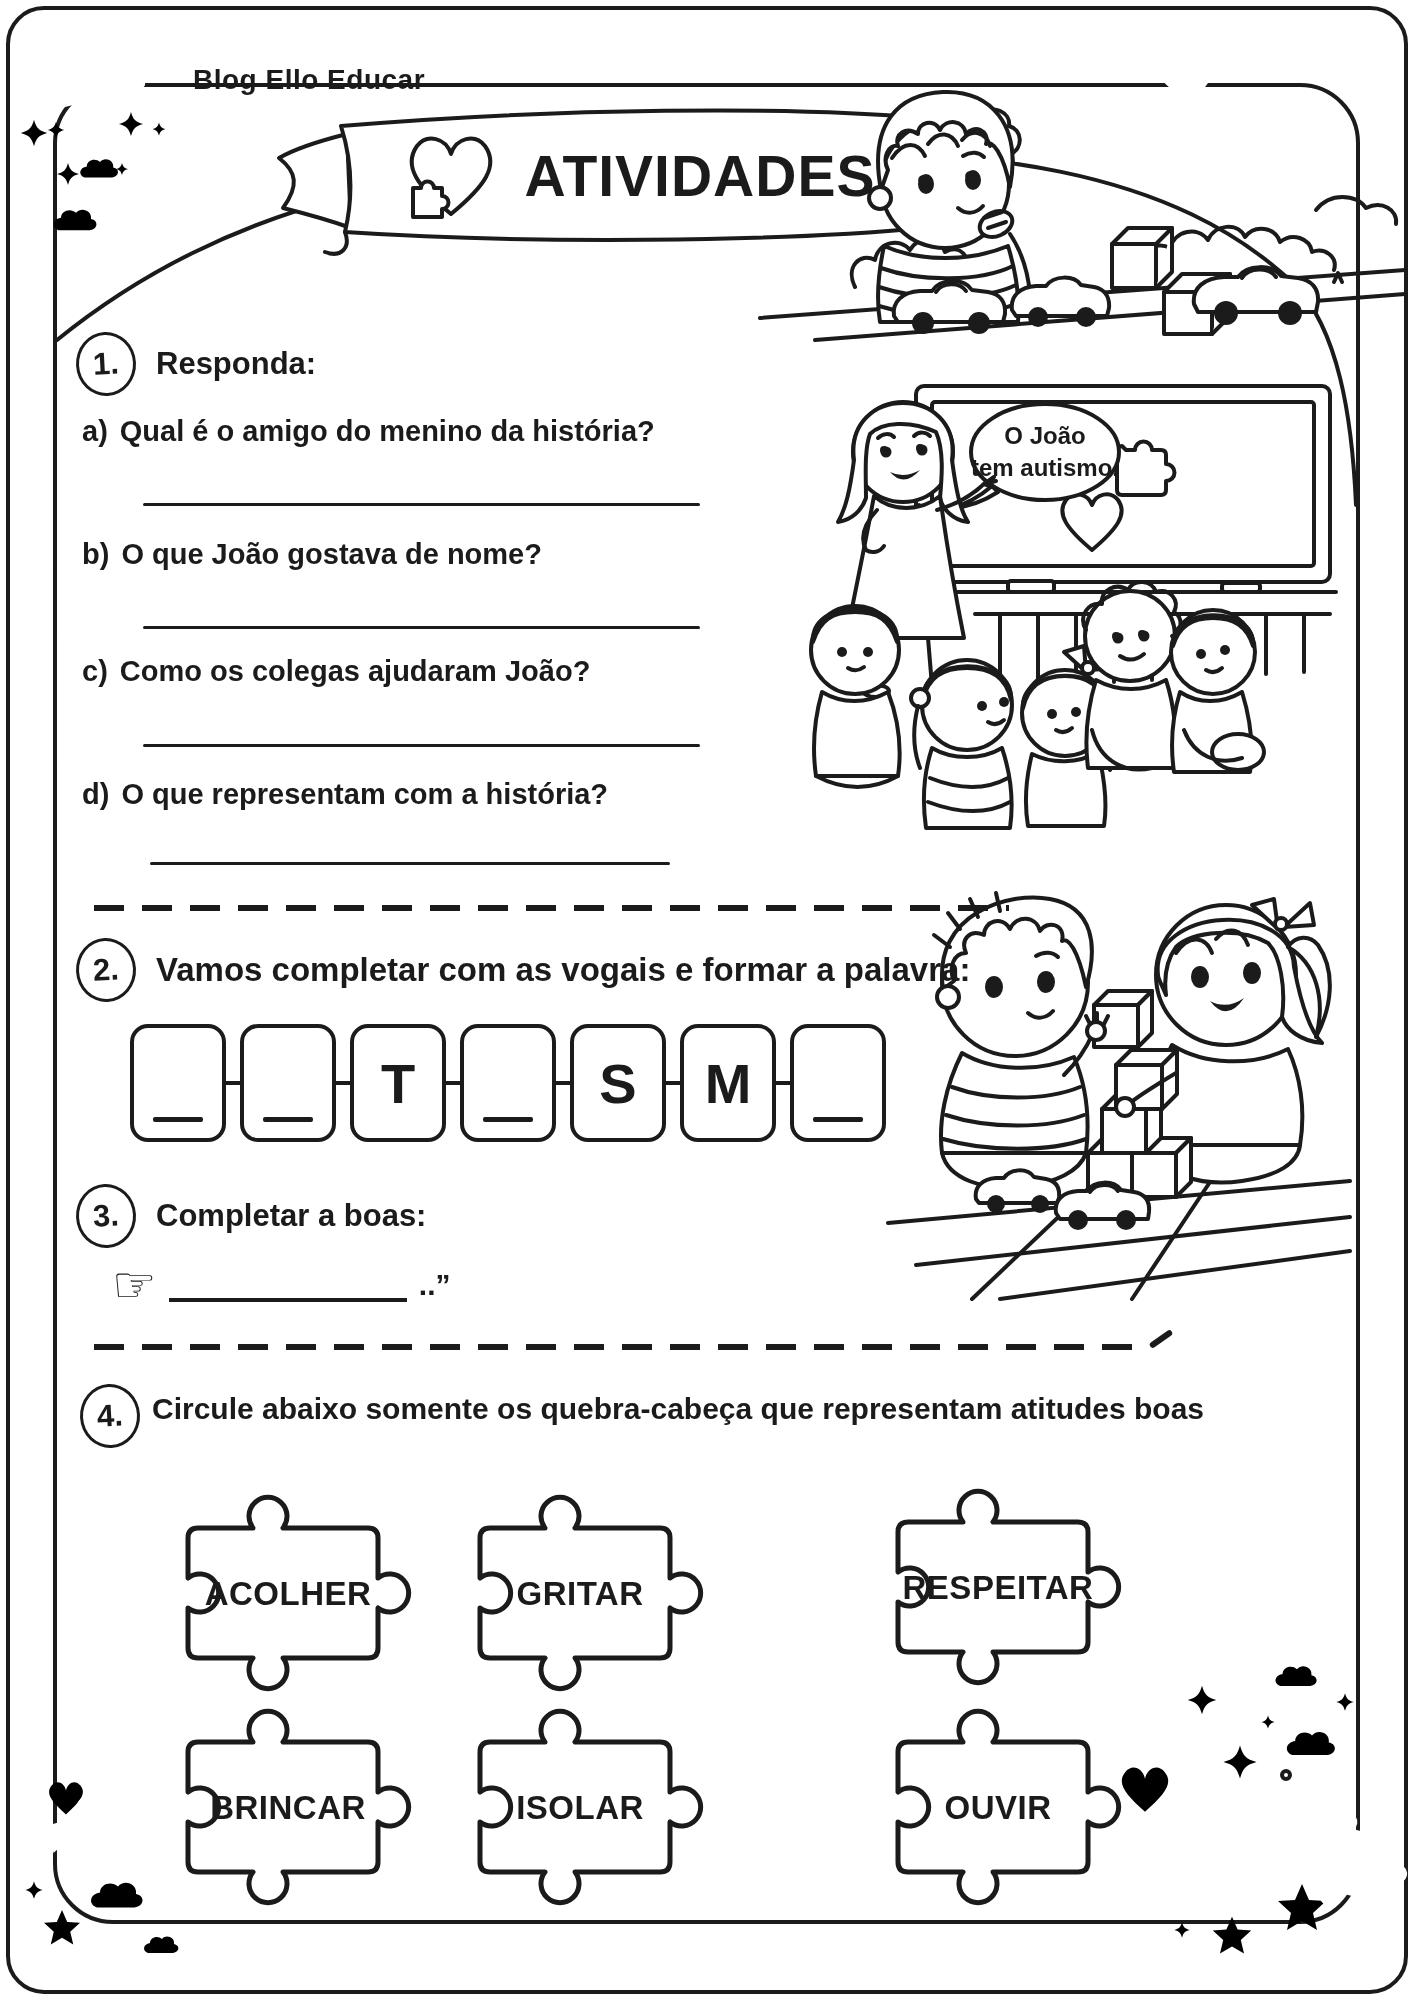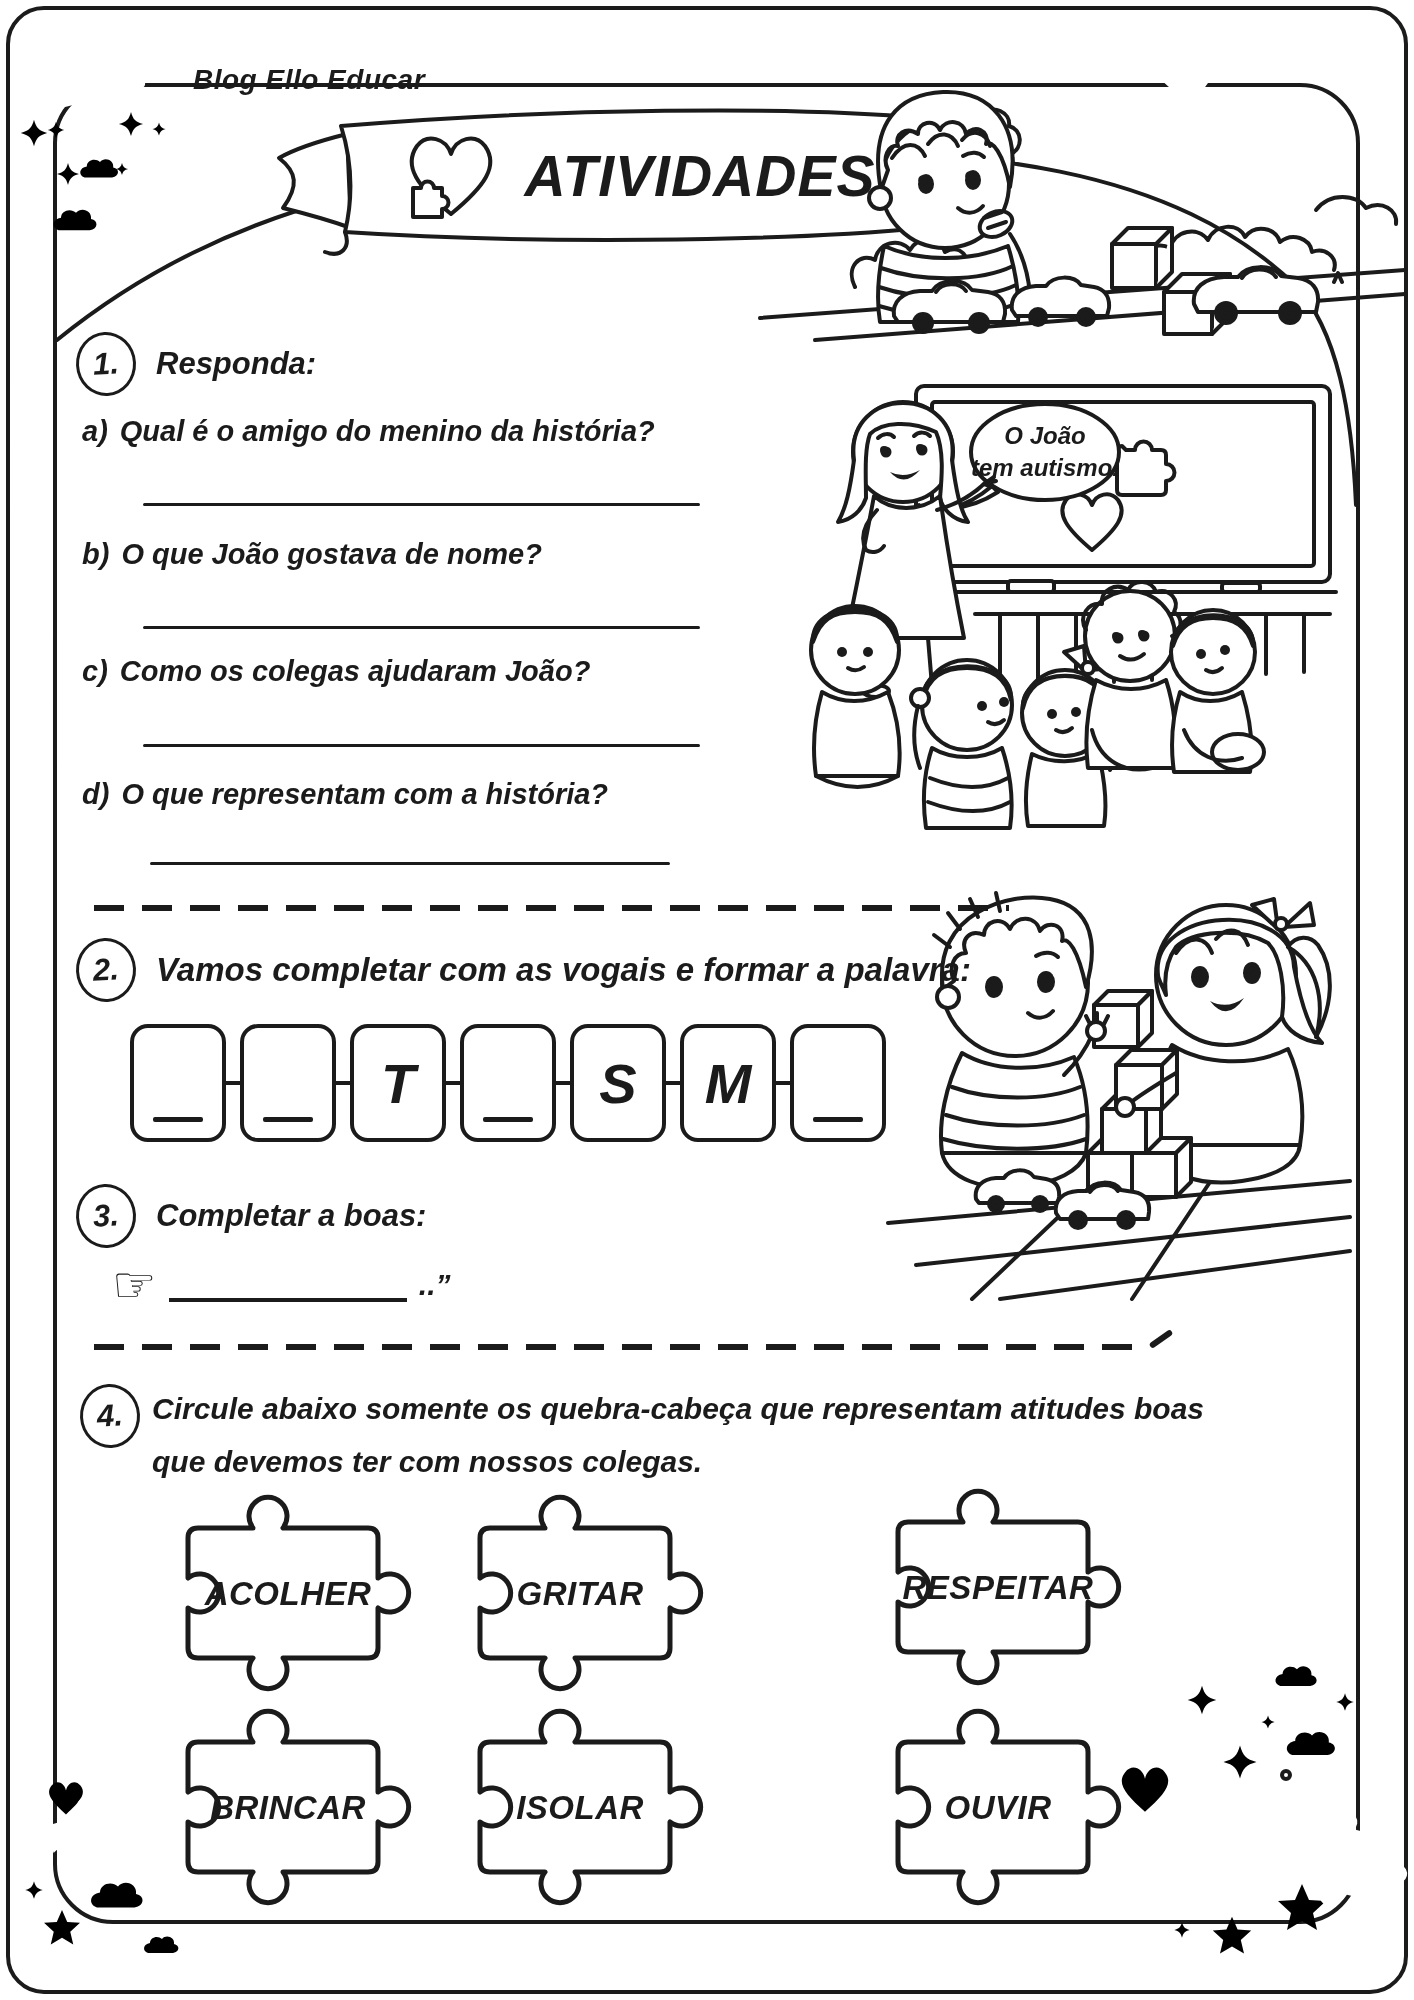--- a/index.html
+++ b/index.html
@@ -1,20 +1,19 @@
 <!DOCTYPE html>
 <html><head>
 <meta charset="utf-8">
 <style>
   html,body { margin:0; padding:0; background:#ffffff; }
   .page {
     position:relative; width:1414px; height:2000px; margin:0 auto;
     background:#ffffff; color:#1b1b1b; overflow:hidden;
     font-family:"Liberation Sans", sans-serif;
-    font-style:italic;
   }
   .abs { position:absolute; }
   svg.art, svg.frame, svg.decor, svg.puzzle, svg.banner { position:absolute; overflow:visible; }
   
   .art path, .art circle, .art ellipse, .art rect, .art line,
   .decor path, .decor circle, .frame path, .frame rect,
   .banner path, .banner circle {
     stroke:#1b1b1b; fill:none; stroke-width:4; stroke-linecap:round; stroke-linejoin:round;
   }
   .fw { fill:#ffffff !important; }
@@ -407,21 +406,20 @@
     <span>..”</span>
   </div>
 
   <div class="dashed" style="left:94px;top:1344px;width:1046px"></div>
   <div class="dash-tick" style="left:1148px;top:1336px"></div>
 
   <div class="sec-head" style="left:80px;top:1384px">
     <div class="num-circle">4.</div>
   </div>
   <div class="s4-line" style="top:1392px">Circule abaixo somente os quebra-cabeça que representam atitudes boas</div>
-  <div class="s4-line" style="top:1445px">que devemos ter com nossos colegas.</div>
 
   <svg class="puzzle" style="left:150px;top:1480px" viewBox="0 0 300 230">
     <use href="#pz" class="pz-shape"></use>
       <text x="138" y="125">ACOLHER</text>
   </svg>
   <svg class="puzzle" style="left:442px;top:1480px" viewBox="0 0 300 230">
     <use href="#pz" class="pz-shape"></use>
       <text x="138" y="125">GRITAR</text>
   </svg>
   <svg class="puzzle" style="left:860px;top:1474px" viewBox="0 0 300 230">

